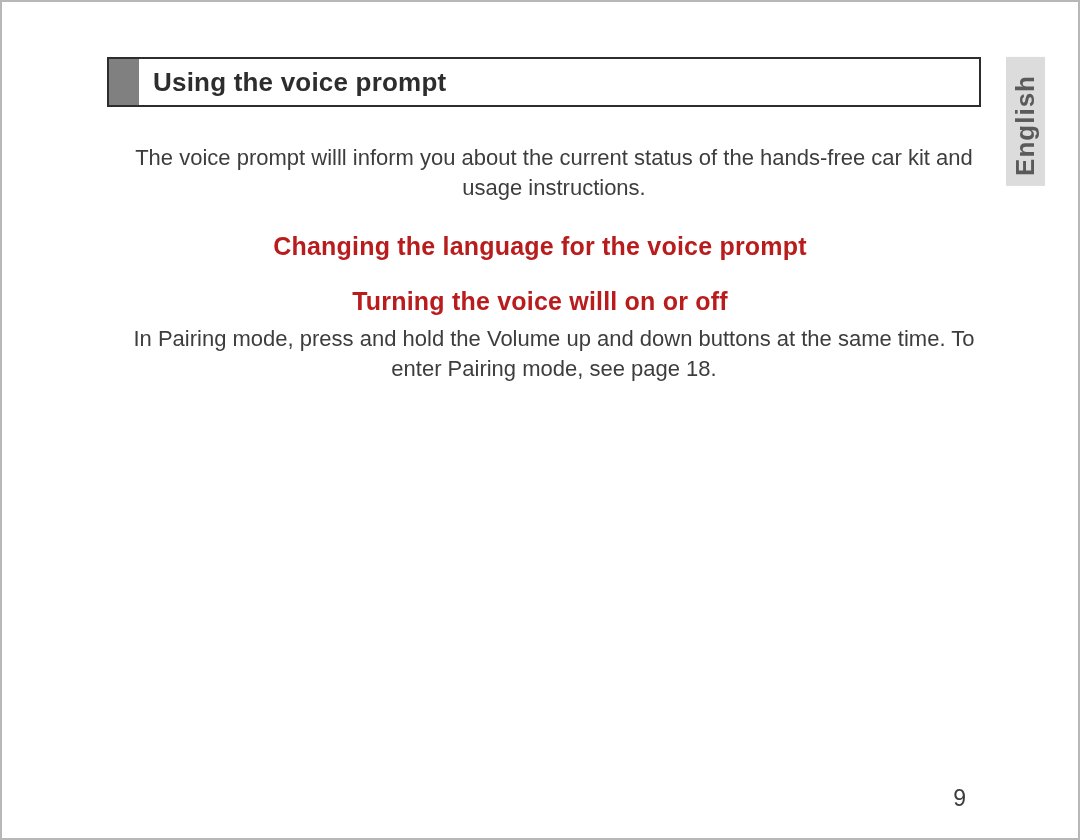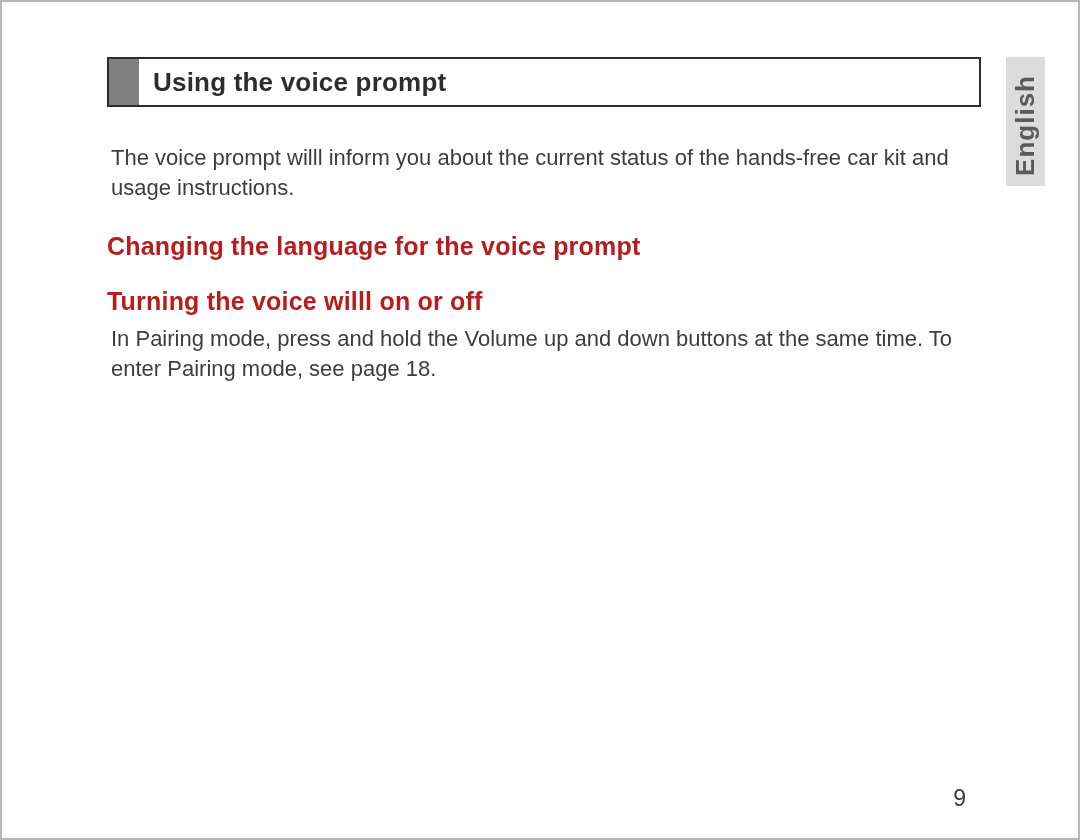--- a/index.html
+++ b/index.html
@@ -13,20 +13,21 @@
     position: relative;
   }
   .page {
     position: absolute;
     left: 0; top: 0;
     width: 1080px;
     height: 840px;
     box-sizing: border-box;
     padding: 55px 105px 40px 105px;
     border: 2px solid #b8b8b8;
+    text-align: center;
   }
   .section-header {
     border: 2px solid #2d2d2d;
     height: 46px;
     display: flex;
     align-items: stretch;
     margin-bottom: 36px;
     width: 870px;
   }
   .section-header .tab {
@@ -39,21 +40,21 @@
     padding-left: 14px;
     font-weight: 700;
     font-size: 26px;
     color: #2d2d2d;
     letter-spacing: 0.2px;
   }
   .body-text {
     font-size: 22px;
     line-height: 1.35;
     color: #3d3d3d;
-    margin: 0 0 30px 4px;
+    margin: 0 0 30px 12px;
     width: 870px;
     font-weight: 400;
   }
   .subheading {
     font-size: 25px;
     font-weight: 700;
     color: #b91c1c;
     margin: 26px 0 8px 0;
     letter-spacing: 0.2px;
   }

